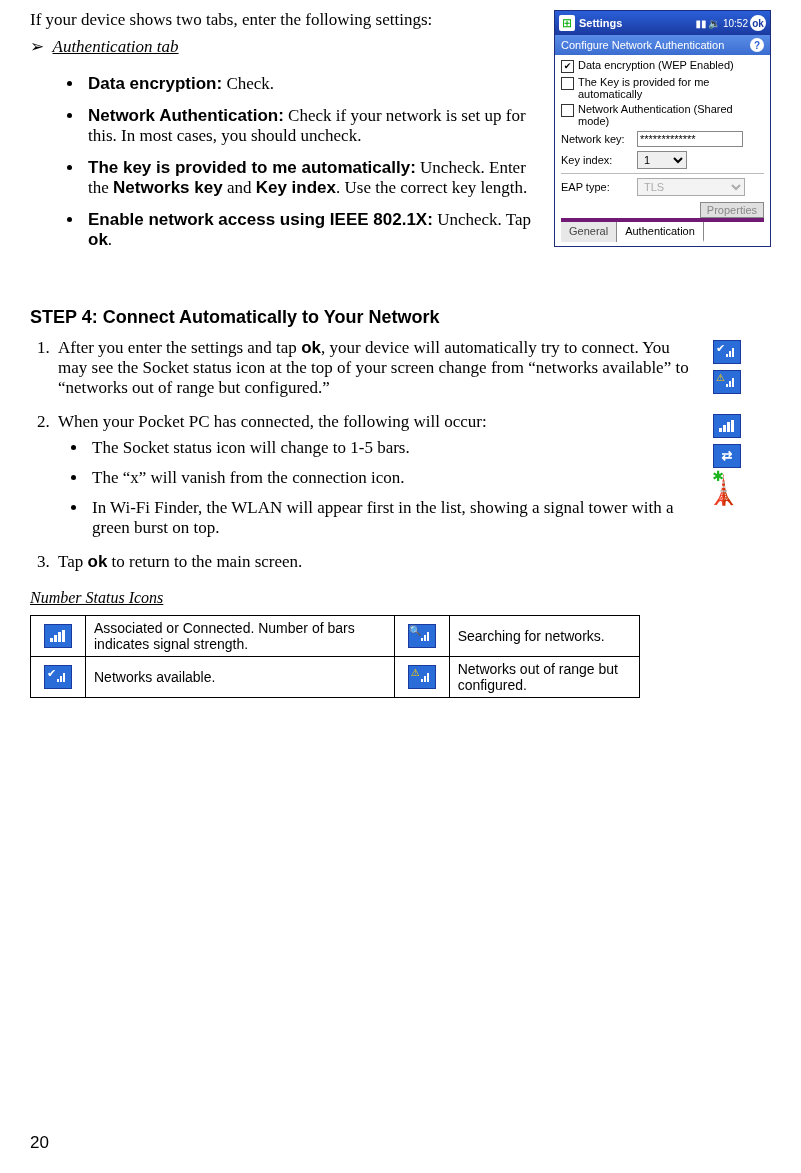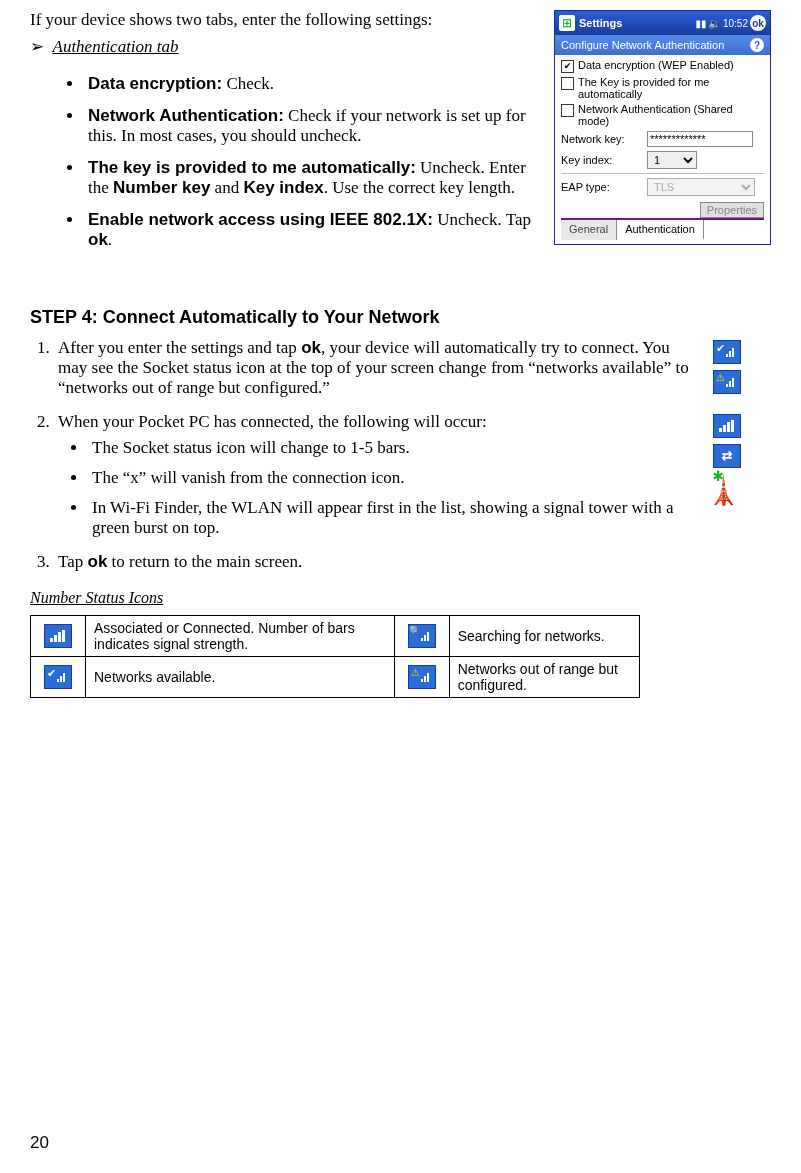--- a/index.html
+++ b/index.html
@@ -68,28 +68,28 @@
     color: #fff;
     padding: 3px 6px;
     display: flex;
     justify-content: space-between;
     align-items: center;
   }
   .ppc-subbar .q { background: #fff; color: #2a5fd8; border-radius: 8px; width: 14px; height: 14px; display: inline-flex; align-items: center; justify-content: center; font-weight: bold; font-size: 10px; }
   .ppc-body { background: #fff; padding: 4px 6px; color: #000; }
   .ppc-body label { display: flex; align-items: flex-start; margin-bottom: 3px; gap: 4px; line-height: 1.1; }
   .ppc-body label .cb { width: 11px; height: 11px; border: 1px solid #333; display: inline-flex; align-items: center; justify-content: center; font-size: 9px; flex-shrink: 0; margin-top: 1px; }
-  .ppc-field { display: flex; align-items: center; margin: 4px 0; gap: 16px; }
+  .ppc-field { display: flex; align-items: center; margin: 4px 0; gap: 6px; }
   .ppc-field .lbl { width: 70px; }
   .ppc-field input, .ppc-field select { font-size: 11px; border: 1px solid #888; padding: 1px 2px; }
   .ppc-field input { width: 100px; }
   .ppc-field select { width: 50px; }
   .ppc-hr { border: none; border-top: 1px solid #bbb; margin: 4px 0; }
   .ppc-props { float: right; background: #e0e0e0; border: 1px solid #888; color: #888; font-size: 11px; padding: 1px 6px; margin-top: 2px; }
-  .ppc-tabs { clear: both; display: flex; border-top: 2px solid #701a75; }
+  .ppc-tabs { clear: both; display: flex; border-top: 4px solid #701a75; }
   .ppc-tab { padding: 3px 8px; border-right: 1px solid #888; font-size: 11px; background: #e8e8e8; color: #444; }
   .ppc-tab.active { background: #fff; color: #000; border-bottom: 2px solid #fff; }
 
   
   .right-icon { float: right; clear: right; margin: 2px 30px 4px 10px; }
   .ic { display: inline-flex; width: 26px; height: 22px; background: #2a6dd8; color: #fff; align-items: center; justify-content: center; font-size: 13px; border: 1px solid #1b3aa0; }
   .ic.bars::before { content: ""; display: block; width: 16px; height: 12px; background:
     linear-gradient(#fff,#fff) 0 100%/3px 4px no-repeat,
     linear-gradient(#fff,#fff) 4px 100%/3px 7px no-repeat,
     linear-gradient(#fff,#fff) 8px 100%/3px 10px no-repeat,
@@ -177,21 +177,21 @@
   <span class="tabname">Authentication tab</span>
 </div>
 <ul class="sub-bullets">
   <li>
     <span class="cond">Data encryption:</span><span> Check.</span>
   </li>
   <li>
     <span class="cond">Network Authentication:</span><span> Check if your network is set up for this. In most cases, you should uncheck.</span>
   </li>
   <li>
-    <span class="cond">The key is provided to me automatically:</span><span> Uncheck. Enter the </span><span class="cond">Number key</span><span> and </span><span class="cond">Key index</span><span>. Use the correct key length.</span>
+    <span class="cond">The key is provided to me automatically:</span><span> Uncheck. Enter the </span><span class="cond">Networks key</span><span> and </span><span class="cond">Key index</span><span>. Use the correct key length.</span>
   </li>
   <li>
     <span class="cond">Enable network access using IEEE 802.1X:</span><span> Uncheck. Tap </span><span class="cond">ok</span><span>.</span>
   </li>
 </ul>
 
 <div style="clear:both"></div>
 
 <div class="step-h">STEP 4: Connect Automatically to Your Network</div>
 

